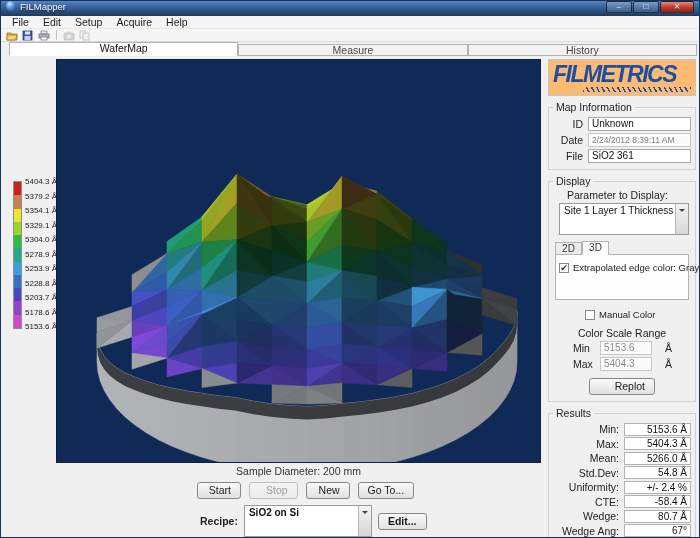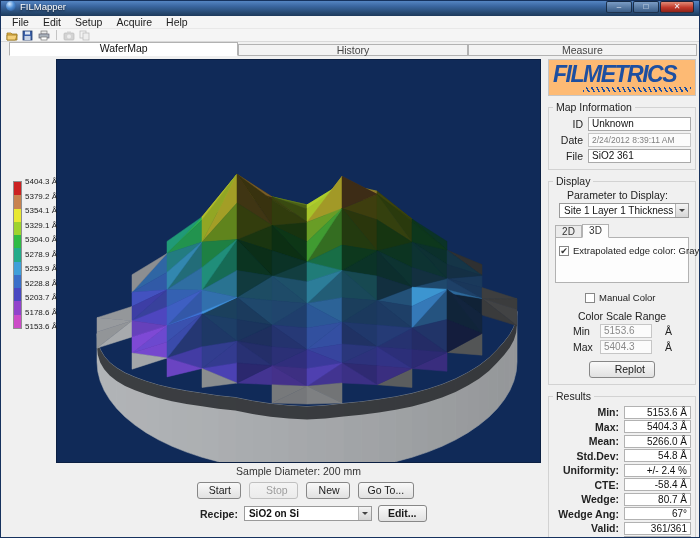--- a/index.html
+++ b/index.html
@@ -47,21 +47,21 @@
   .sample-label { position:absolute; left:55px; top:464px; width:485px; text-align:center;
     font-size:10.5px; color:#333; }
   
   .controls-buttons { position:absolute; left:196px; top:481px; display:flex; gap:8px; }
   .btn { min-width:44px; height:17px; border:1px solid #878787; border-radius:3px;
     background:linear-gradient(#f9f9f9,#e1e1e1); font-size:10.5px; color:#1a1a1a;
     line-height:15px; text-align:right; padding:0 9px; }
   .btn.disabled { color:#9d9d9d; border-color:#c0c0c0; background:linear-gradient(#f4f4f4,#ebebeb);padding-left:16px; }
   .recipe-row { position:absolute; left:199px; top:504px; display:flex; align-items:center; gap:6px;font-weight:bold; }
   .recipe-label { font-size:10.5px; color:#222; }
-  .combo { display:flex; align-items:stretch; border:1px solid #9a9a9a; background:#fff; height:15px; }
+  .combo { display:flex; align-items:stretch; border:1px solid #9a9a9a; background:#fff; height:32px; }
   .combo-text { font-size:10px; line-height:13px; padding:0 4px; color:#111; white-space:nowrap;
     overflow:hidden; }
   .combo-arrow { width:13px; margin-left:auto; border-left:1px solid #b5b5b5; position:relative;
     background:linear-gradient(#f4f4f4,#d6d6d6); }
   .combo-arrow::after { content:""; position:absolute; left:3px; top:5px; border:3px solid transparent;
     border-top-color:#444; }
   .recipe-combo { width:128px; }
   
   .right-panel { position:absolute; left:547px; top:58px; width:148px; }
   .logo-box { border:1px solid #c6c6c6; background:#fdba74; height:37px; padding:3px 4px 1px; }
@@ -91,21 +91,21 @@
   .checkbox-label { font-size:9.5px; color:#222; white-space:nowrap; }
   .manual-row { margin:9px 0 0 32px; }
   .csr-title { text-align:center; font-size:10.5px; color:#222; margin-top:7px; }
   .csr-row { display:flex; align-items:center; gap:5px; margin:2px 0 0 20px; }
   .csr-label { width:22px; font-size:10.5px; color:#222; }
   .csr-input { width:52px; border:1px solid #c6c6c6; background:#fbfbfb; color:#8a8a8a;
     font-size:10px; line-height:12px; height:14px; padding:0 3px; }
   .csr-unit { font-size:10.5px; color:#222; margin-left:8px; }
   .replot-btn { display:block; width:66px; margin:7px auto 2px; }
   .result-row { display:flex; align-items:center; gap:5px; margin:1.5px 0; }
-  .result-label { flex:1; text-align:right; font-size:10.5px; color:#222; white-space:nowrap;font-weight:bold; }
+  .result-label { flex:1; text-align:right; font-size:10.5px; color:#222; white-space:nowrap; }
   .result-value { width:67px; flex:0 0 auto; border:1px solid #b2b2b2; background:#fff;
     font-size:10px; line-height:12px; height:13px; text-align:right; padding:0 3px; color:#111; }
 </style>
 </head>
 <body>
 
 <div class="window">
 
   <div class="titlebar">
     <span class="app-icon"></span>
@@ -155,22 +155,22 @@
       </span>
       <span class="tool-icon disabled">
         <svg width="11" height="11">
           <rect x="1" y="1" width="6" height="7" fill="#eef2f8" stroke="#55729c" stroke-width="0.8"></rect>
           <rect x="4" y="3" width="6" height="7" fill="#dce6f4" stroke="#55729c" stroke-width="0.8"></rect>
         </svg>
       </span>
     </div>
   <div class="tabstrip">
       <span class="tab active">WaferMap</span>
+      <span class="tab">Measure</span>
       <span class="tab">History</span>
-      <span class="tab">Measure</span>
     </div>
 
   <div class="plot3d">
     <svg width="483" height="402" viewBox="0 0 483 402">
         <polygon points="40.0,273.6 40.8,281.8 43.2,289.4 47.2,296.3 52.7,302.6 59.7,307.9 68.1,312.9 78.0,317.2 89.1,321.3 101.5,325.1 115.0,328.2 129.5,330.9 145.0,333.3 161.3,335.8 178.2,337.5 195.6,341.0 213.5,343.7 231.7,345.6 250.0,346.6 268.3,345.5 286.5,343.4 304.4,341.8 321.8,339.4 338.7,336.8 355.0,333.4 370.5,329.3 385.0,324.5 398.5,318.9 410.9,312.6 422.0,305.7 431.9,298.0 440.3,289.6 447.3,281.7 452.8,274.6 456.8,267.2 459.2,259.5 460.0,251.3 460.0,302.0 459.2,311.6 456.8,321.1 452.8,330.5 447.3,339.6 440.3,348.5 431.9,357.0 422.0,365.1 410.9,372.7 398.5,379.8 385.0,386.3 370.5,392.1 355.0,397.3 338.7,401.7 321.8,405.4 304.4,408.3 286.5,410.3 268.3,411.6 250.0,412.0 231.7,411.6 213.5,410.3 195.6,408.3 178.2,405.4 161.3,401.7 145.0,397.3 129.5,392.1 115.0,386.3 101.5,379.8 89.1,372.7 78.0,365.1 68.1,357.0 59.7,348.5 52.7,339.6 47.2,330.5 43.2,321.1 40.8,311.6 40.0,302.0" fill="#b5b8bb" stroke="#b5b8bb" stroke-width="0.5"></polygon>
         <polygon points="40.0,273.6 40.8,281.8 40.8,311.6 40.0,302.0" fill="#000000" stroke-width="0.5" opacity="0.020"></polygon>
         <polygon points="40.8,281.8 43.2,289.4 43.2,321.1 40.8,311.6" fill="#000000" stroke-width="0.5" opacity="0.020"></polygon>
         <polygon points="43.2,289.4 47.2,296.3 47.2,330.5 43.2,321.1" fill="#000000" stroke-width="0.5" opacity="0.021"></polygon>
         <polygon points="47.2,296.3 52.7,302.6 52.7,339.6 47.2,330.5" fill="#000000" stroke-width="0.5" opacity="0.021"></polygon>
         <polygon points="52.7,302.6 59.7,307.9 59.7,348.5 52.7,339.6" fill="#000000" stroke-width="0.5" opacity="0.022"></polygon>

